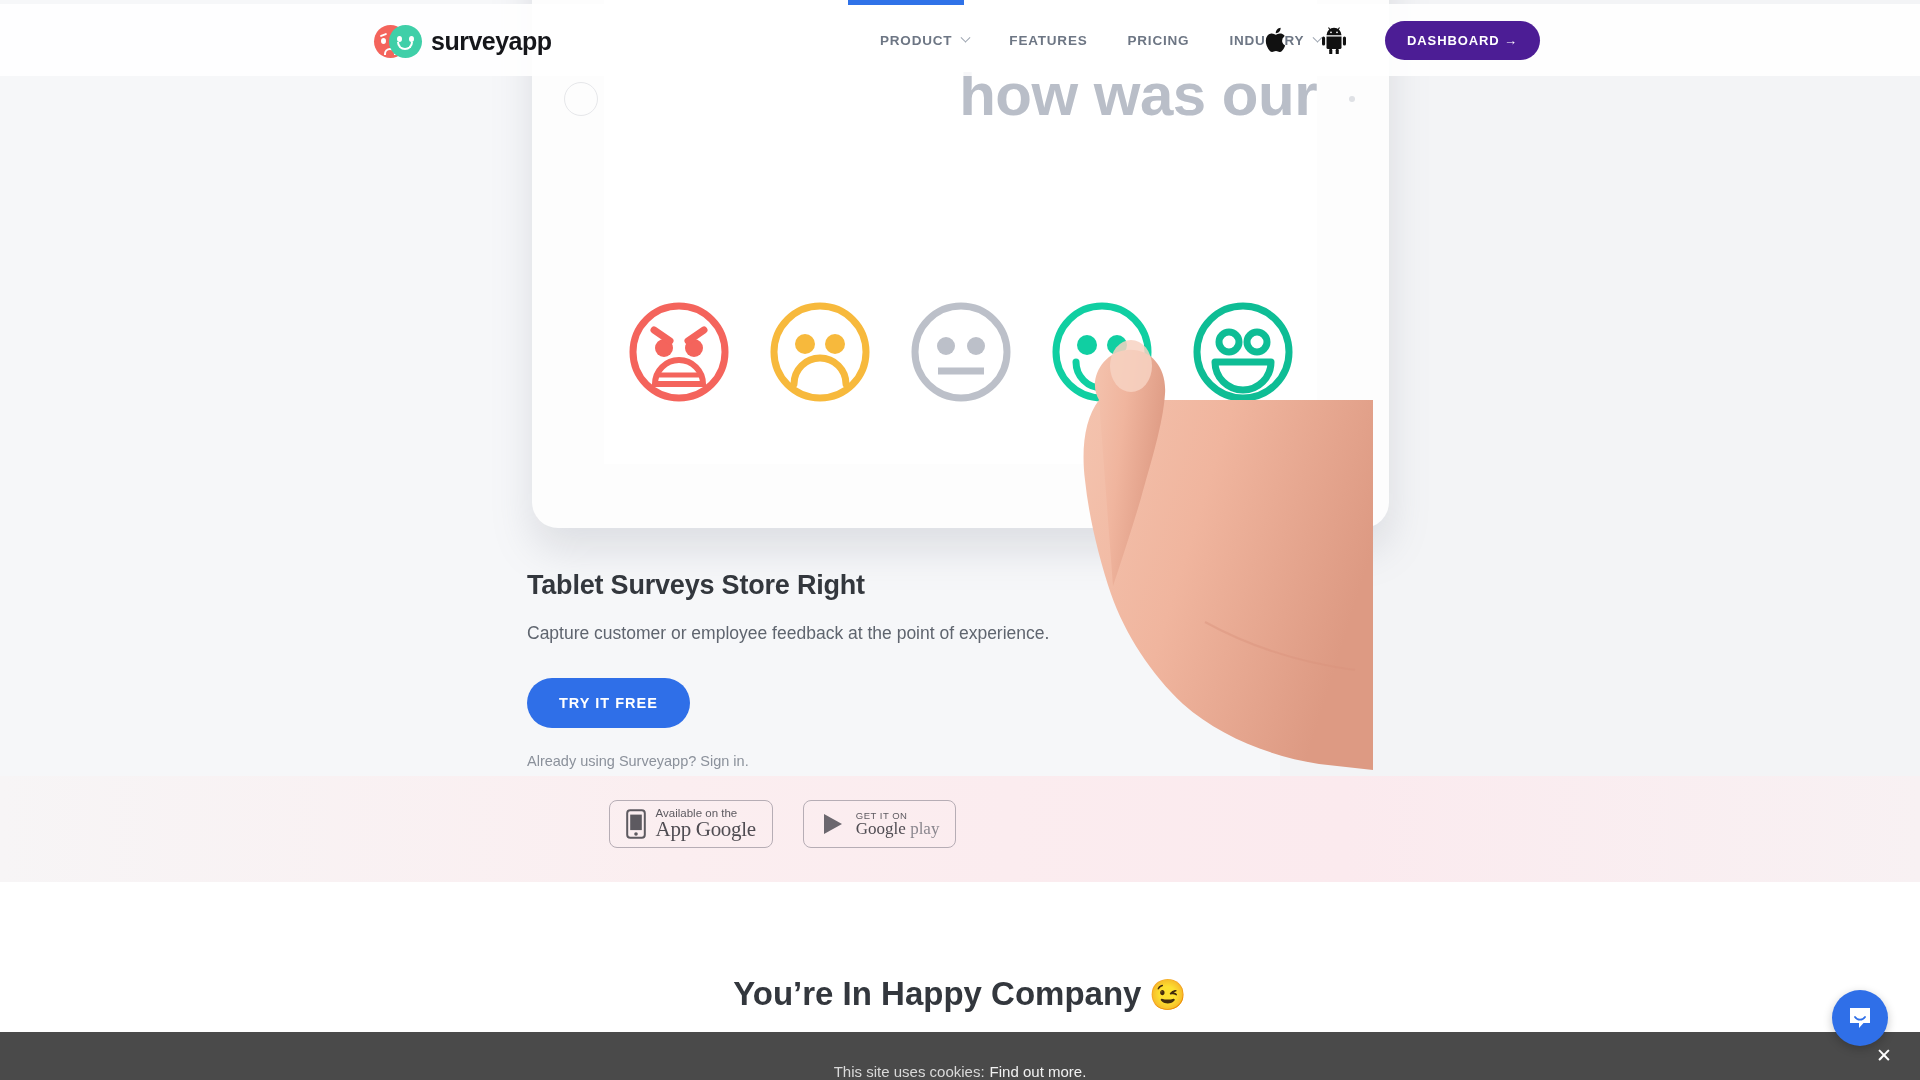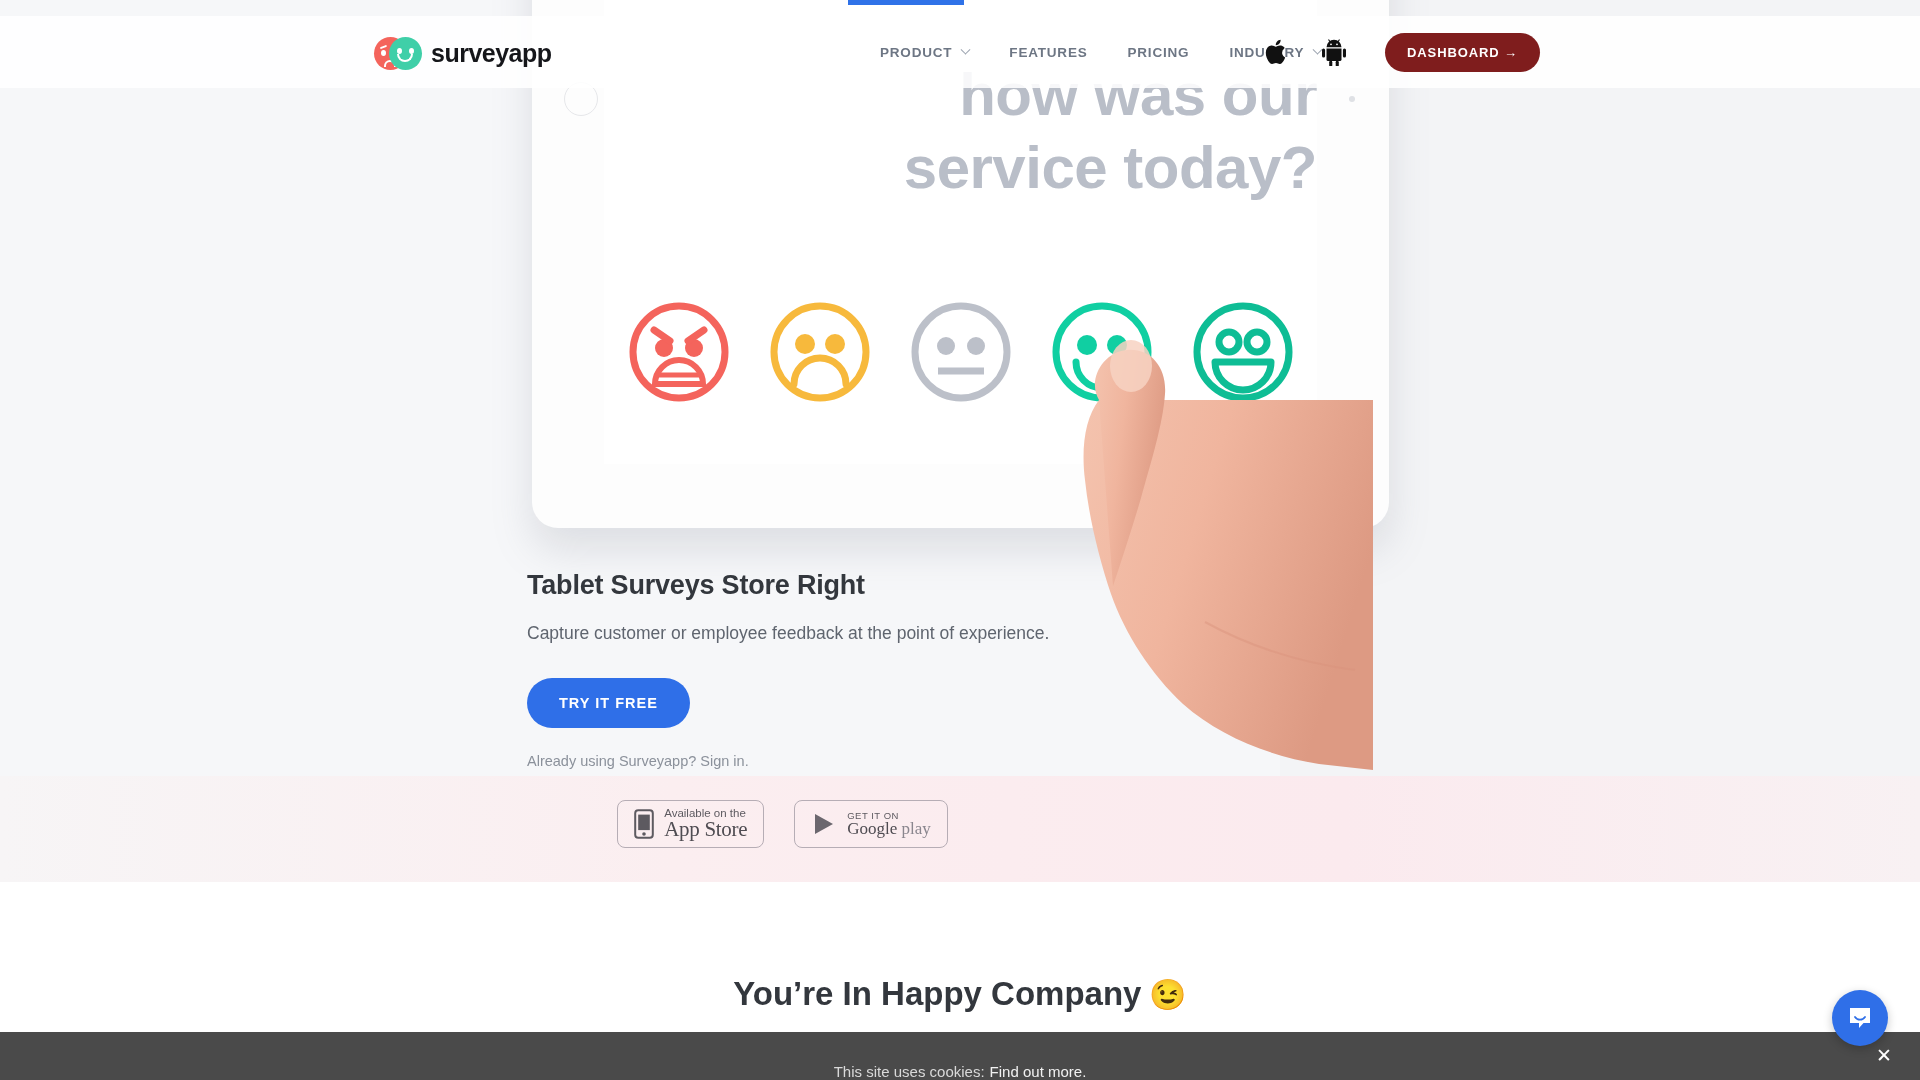--- a/index.html
+++ b/index.html
@@ -31,21 +31,21 @@
     position:absolute; top:776px; left:0; width:1920px; height:106px;
     background:linear-gradient(90deg,#f7f5f6 0%, #fbeef0 35%, #fbeaee 70%, #f8f1f3 100%);
   }
   #white-band {
     position:absolute; top:882px; left:0; width:1920px; height:198px;
     background:#ffffff;
   }
 
   
   #header {
-    position:absolute; top:16px; left:0; width:1920px; height:72px;
+    position:absolute; top:4px; left:0; width:1920px; height:72px;
     background:rgba(255,255,255,0.88);
     display:flex; align-items:center; z-index:50;
   }
   #logo {
     position:absolute; left:374px; top:18px;
     display:flex; align-items:center; gap:9px; cursor:pointer;
   }
   .logo-mark { position:relative; width:48px; height:38px; }
   .logo-face-back {
     position:absolute; left:0; top:3px; width:33px; height:33px;
@@ -91,21 +91,21 @@
     transform:rotate(45deg) translate(-2px,-2px);
   }
 
   #nav-right {
     position:absolute; right:380px; top:0; height:72px;
     display:flex; align-items:center; gap:0;
   }
   .store-ico { padding:0 16px; cursor:pointer; display:flex; align-items:center; }
   #dashboard-btn {
     margin-left:22px;
-    background:#7f1d1d; color:#fff;
+    background:#4c1d95; color:#fff;
     font-size:13px; font-weight:bold; letter-spacing:0.9px;
     padding:12px 22px; border-radius:22px; border:none;
     cursor:pointer; white-space:nowrap;
     font-family:"Liberation Sans", sans-serif;
   }
 
   
   #tablet {
     position:absolute; left:532px; top:-330px;
     width:857px; height:858px;
@@ -224,21 +224,20 @@
 <div id="hero-band-right"></div>
 <div id="store-band"></div>
 <div id="white-band"></div>
 
 <div id="tablet">
   <div id="tab-home"></div>
   <div id="tab-cam"></div>
   <div id="tablet-screen">
     <div id="survey-q">
       <div>how was our</div>
-      <div>service today?</div>
     </div>
     <div id="faces">
 
       <div class="face">
         <svg width="104" height="104" viewBox="0 0 104 104">
           <circle cx="52" cy="52" r="46" fill="none" stroke="#f4645c" stroke-width="7"></circle>
           <circle cx="37" cy="48" r="9" fill="#f4645c"></circle>
           <circle cx="67" cy="48" r="9" fill="#f4645c"></circle>
           <line x1="27" y1="30" x2="43" y2="41" stroke="#f4645c" stroke-width="7" stroke-linecap="round"></line>
           <line x1="77" y1="30" x2="61" y2="41" stroke="#f4645c" stroke-width="7" stroke-linecap="round"></line>
@@ -387,21 +386,21 @@
 
 <div id="badges">
   <div class="badge">
     <svg width="20" height="30" viewBox="0 0 20 30">
       <rect x="1.2" y="1.2" width="17.6" height="27.6" rx="3" fill="none" stroke="#5d5a60" stroke-width="2"></rect>
       <rect x="4.2" y="5.6" width="11.6" height="15.5" fill="#5d5a60"></rect>
       <circle cx="10" cy="25" r="1.8" fill="#5d5a60"></circle>
     </svg>
     <div class="badge-txt">
       <span class="badge-small">Available on the</span>
-      <span class="badge-big">App Store</span>
+      <span class="badge-big">App Google</span>
     </div>
   </div>
 
   <div class="badge">
     <svg width="26" height="26" viewBox="0 0 26 26">
       <path d="M4 3 L22 13 L4 23 Z" fill="#6b676e"></path>
     </svg>
     <div class="badge-txt">
       <span class="gp-small">GET IT ON</span>
       <span class="gp-big"><span>Google</span> <span style="color:#8a868e;">play</span></span>

